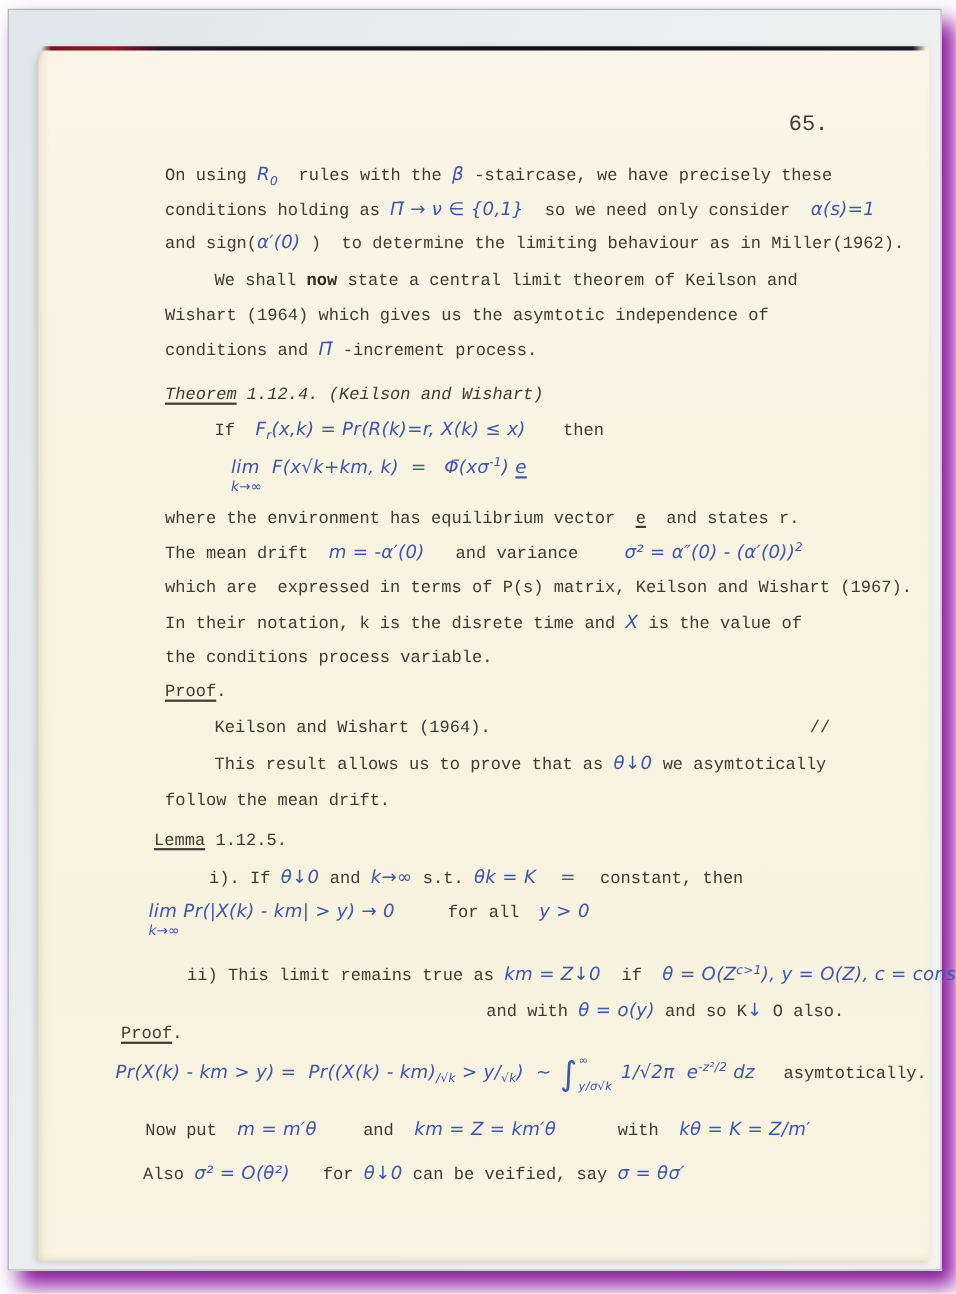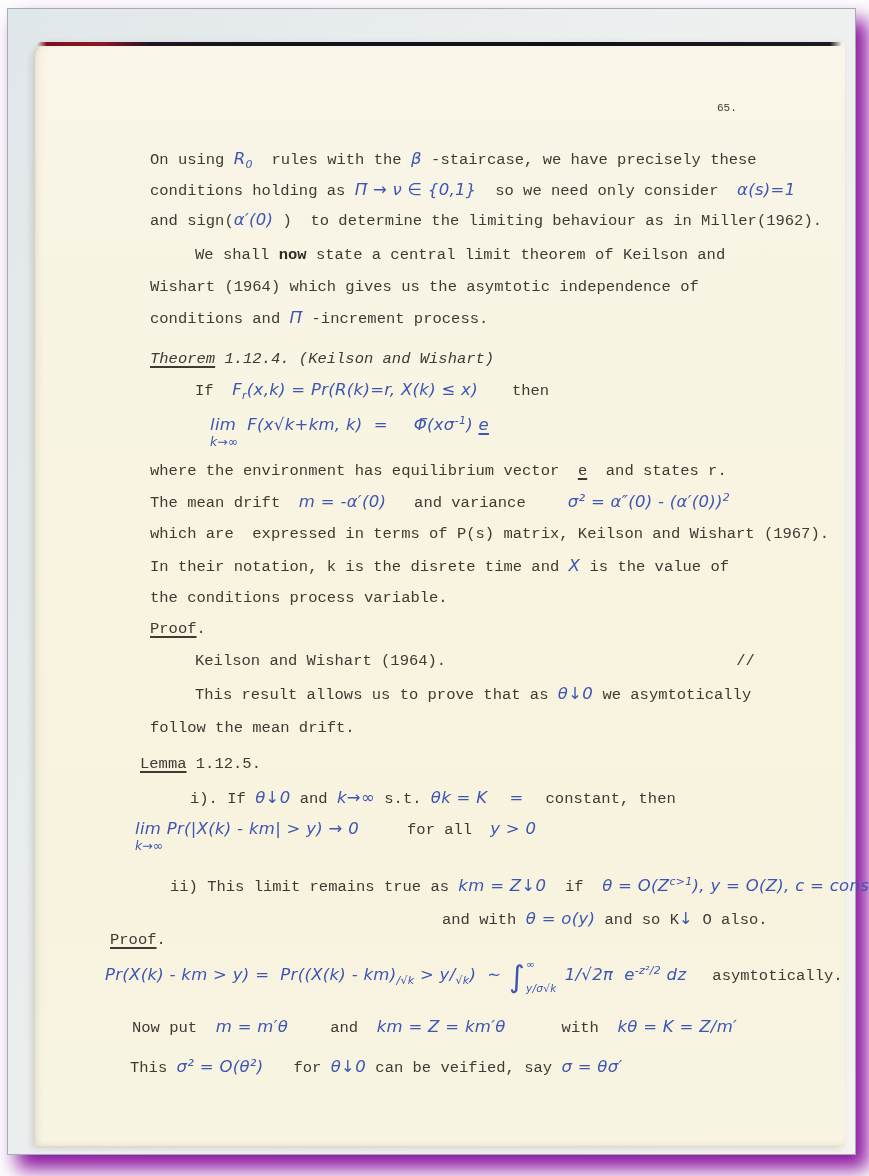--- a/index.html
+++ b/index.html
@@ -48,21 +48,21 @@
   .lim .lim-sub{
     position:absolute;top:17px;left:0;font-size:12.5px;white-space:pre;letter-spacing:0;
   }
   .int{display:inline-flex;align-items:center;position:relative;top:1px;vertical-align:middle;margin:0 2px;}
   .int .int-main{font-size:30px;line-height:30px;font-style:italic;}
   .int .int-col{display:inline-flex;flex-direction:column;justify-content:space-between;height:36px;font-size:10.5px;line-height:1.1;margin-left:1px;}
   .int .int-col span{display:block;}
   .page-number{
     position:absolute;top:60px;left:682px;
     font-family:"Liberation Mono","DejaVu Sans Mono",monospace;
-    font-size:11px;color:#3f3a33;
+    font-size:20px;color:#3f3a33;
   }
   .watermark{
     position:absolute;top:1066px;right:24px;
     font-family:"DejaVu Sans", sans-serif;font-weight:bold;
     font-size:15px;letter-spacing:.6px;
     color:#fbeaf8;
     -webkit-text-stroke:1px #e070d8;
     text-shadow:0 0 1px #e070d8, 0 0 2px rgba(224,112,216,.6);
   }
 </style>
@@ -76,33 +76,33 @@
   <div class="page-number">65.</div>
   <div id="text-layer">
       <div class="line" style="top: 105px; left: 115px;"><span class="seg typed">On using </span><span class="seg hand">R</span><span class="seg hand sub">0</span><span class="seg typed">  rules with the </span><span class="seg hand">β</span><span class="seg typed"> -staircase, we have precisely these</span></div>
       <div class="line" style="top: 136px; left: 115px;"><span class="seg typed">conditions holding as </span><span class="seg hand">Π̄ → ν ∈ {0,1}</span><span class="seg typed">  so we need only consider  </span><span class="seg hand">α(s)=1</span></div>
       <div class="line" style="top: 166px; left: 115px;"><span class="seg typed">and sign(</span><span class="seg hand">α′(0)</span><span class="seg typed"> )  to determine the limiting behaviour as in Miller(1962).</span></div>
       <div class="line" style="top: 201px; left: 160px;"><span class="seg typed">We shall </span><span class="seg typed b">now</span><span class="seg typed"> state a central limit theorem of Keilson and</span></div>
       <div class="line" style="top: 233px; left: 115px;"><span class="seg typed">Wishart (1964) which gives us the asymtotic independence of</span></div>
       <div class="line" style="top: 264px; left: 115px;"><span class="seg typed">conditions and </span><span class="seg hand">Π̄</span><span class="seg typed"> -increment process.</span></div>
       <div class="line" style="top: 305px; left: 115px; font-style: italic;"><span class="seg typed u">Theorem</span><span class="seg typed"> 1.12.4. (Keilson and Wishart)</span></div>
       <div class="line" style="top: 336px; left: 160px;"><span class="seg typed">If  </span><span class="seg hand">F</span><span class="seg hand sub">r</span><span class="seg hand">(x,k) = Pr(R(k)=r, X(k) ≤ x)</span><span class="seg typed" style="margin-left: 34px;">then</span></div>
-      <div class="line" style="top: 371px; left: 175px;"><span class="seg hand lim"><span>lim</span><span class="lim-sub">k→∞</span></span><span class="seg hand">  F(x√k+km, k)  =</span><span class="seg hand" style="margin-left: 26px;">Φ̄(xσ</span><span class="seg hand sup">-1</span><span class="seg hand">) </span><span class="seg hand u">e</span></div>
+      <div class="line" style="top: 371px; left: 175px;"><span class="seg hand lim"><span>lim</span><span class="lim-sub">k→∞</span></span><span class="seg hand">  F(x√k+km, k)  =</span><span class="seg hand" style="margin-left: 16px;">Φ̄(xσ</span><span class="seg hand sup">-1</span><span class="seg hand">) </span><span class="seg hand u">e</span></div>
       <div class="line" style="top: 417px; left: 115px;"><span class="seg typed">where the environment has equilibrium vector  </span><span class="seg typed u">e</span><span class="seg typed">  and states r.</span></div>
       <div class="line" style="top: 448px; left: 115px;"><span class="seg typed">The mean drift  </span><span class="seg hand">m = -α′(0)</span><span class="seg typed">   and variance</span><span class="seg hand" style="margin-left: 42px;">σ² = α″(0) - (α′(0))</span><span class="seg hand sup">2</span></div>
       <div class="line" style="top: 480px; left: 115px;"><span class="seg typed">which are  expressed in terms of P(s) matrix, Keilson and Wishart (1967).</span></div>
       <div class="line" style="top: 512px; left: 115px;"><span class="seg typed">In their notation, k is the disrete time and </span><span class="seg hand">X</span><span class="seg typed"> is the value of</span></div>
       <div class="line" style="top: 544px; left: 115px;"><span class="seg typed">the conditions process variable.</span></div>
       <div class="line" style="top: 575px; left: 115px;"><span class="seg typed u">Proof</span><span class="seg typed">.</span></div>
       <div class="line" style="top: 607px; left: 160px;"><span class="seg typed">Keilson and Wishart (1964).</span><span class="seg typed" style="margin-left: 290px;">//</span></div>
       <div class="line" style="top: 640px; left: 160px;"><span class="seg typed">This result allows us to prove that as </span><span class="seg hand">θ↓0</span><span class="seg typed"> we asymtotically</span></div>
       <div class="line" style="top: 642px; left: 115px; margin-top: 32px;"><span class="seg typed">follow the mean drift.</span></div>
       <div class="line" style="top: 710px; left: 105px;"><span class="seg typed u">Lemma</span><span class="seg typed"> 1.12.5.</span></div>
       <div class="line" style="top: 744px; left: 155px;"><span class="seg typed">i). If </span><span class="seg hand">θ↓0</span><span class="seg typed"> and </span><span class="seg hand">k→∞</span><span class="seg typed"> s.t. </span><span class="seg hand">θk = K</span><span class="seg hand" style="margin-left: 22px;">=</span><span class="seg typed" style="margin-left: 22px;">constant, then</span></div>
       <div class="line" style="top: 775px; left: 100px;"><span class="seg hand lim"><span>lim</span><span class="lim-sub">k→∞</span></span><span class="seg hand"> Pr(|X(k) - km| &gt; y) → 0</span><span class="seg typed" style="margin-left: 48px;">for all</span><span class="seg hand" style="margin-left: 18px;">y &gt; 0</span></div>
       <div class="line" style="top: 832px; left: 135px;"><span class="seg typed">ii) This limit remains true as </span><span class="seg hand">km = Z↓0</span><span class="seg typed">  if  </span><span class="seg hand">θ = O(Z</span><span class="seg hand sup">c&gt;1</span><span class="seg hand">), y = O(Z), c = const,</span></div>
       <div class="line" style="top: 865px; left: 407px;"><span class="seg typed">and with </span><span class="seg hand">θ = o(y)</span><span class="seg typed"> and so K</span><span class="seg hand">↓</span><span class="seg typed"> O also.</span></div>
       <div class="line" style="top: 886px; left: 75px;"><span class="seg typed u">Proof</span><span class="seg typed">.</span></div>
       <div class="line" style="top: 916px; left: 70px;"><span class="seg hand">Pr(X(k) - km &gt; y) =  Pr((X(k) - km)</span><span class="seg hand sub">/√k</span><span class="seg hand"> &gt; y/</span><span class="seg hand sub">√k</span><span class="seg hand">)  ∼ </span><span class="seg hand int"><span class="int-main">∫</span><span class="int-col"><span>∞</span><span>y/σ√k</span></span></span><span class="seg hand" style="margin-left: 6px;">1/√2π  e</span><span class="seg hand sup">-z²/2</span><span class="seg hand"> dz</span><span class="seg typed" style="margin-left: 26px;">asymtotically.</span></div>
       <div class="line" style="top: 973px; left: 97px;"><span class="seg typed">Now put  </span><span class="seg hand">m = m′θ</span><span class="seg typed" style="margin-left: 42px;">and  </span><span class="seg hand">km = Z = km′θ</span><span class="seg typed" style="margin-left: 56px;">with  </span><span class="seg hand">kθ = K = Z/m′</span></div>
-      <div class="line" style="top: 1013px; left: 95px;"><span class="seg typed">This </span><span class="seg hand">σ² = O(θ²)</span><span class="seg typed" style="margin-left: 30px;">for </span><span class="seg hand">θ↓0</span><span class="seg typed"> can be veified, say </span><span class="seg hand">σ = θσ′</span></div>
+      <div class="line" style="top: 1013px; left: 95px;"><span class="seg typed">Also </span><span class="seg hand">σ² = O(θ²)</span><span class="seg typed" style="margin-left: 30px;">for </span><span class="seg hand">θ↓0</span><span class="seg typed"> can be veified, say </span><span class="seg hand">σ = θσ′</span></div>
     </div>
 </div>
 
 </body></html>

